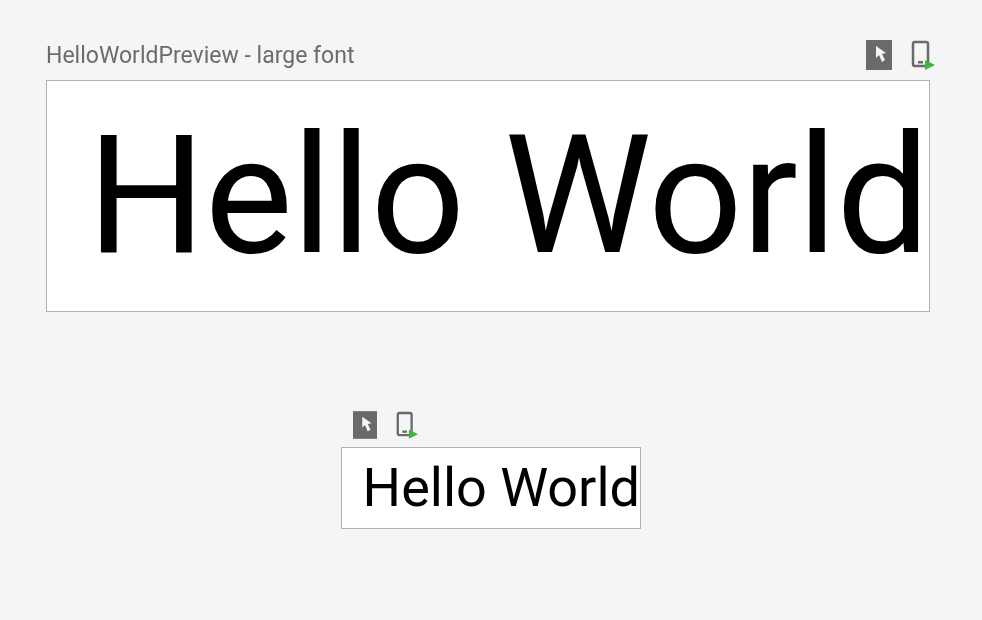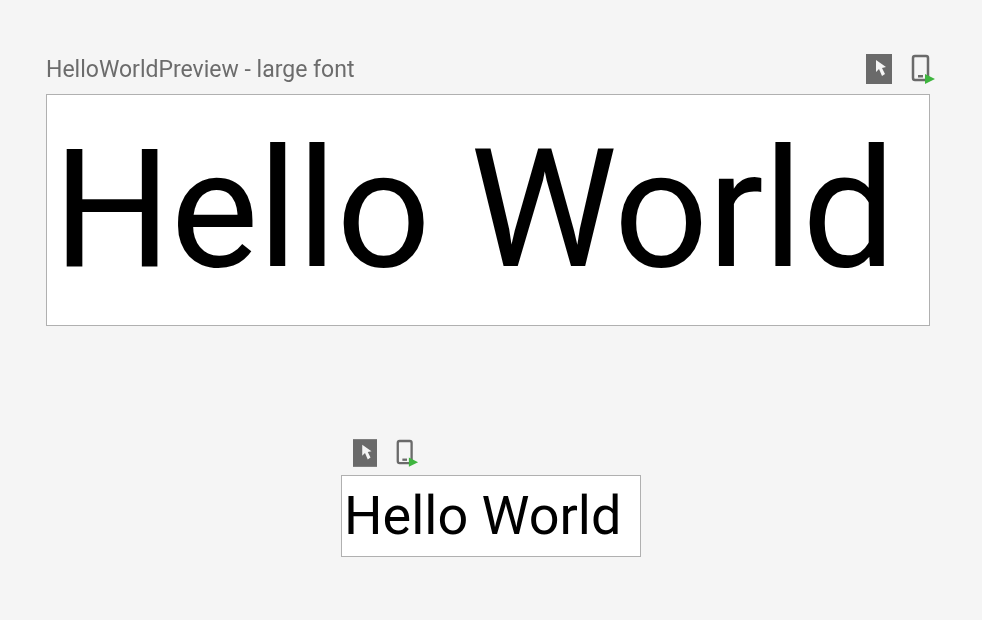--- a/index.html
+++ b/index.html
@@ -11,21 +11,20 @@
       background: #f5f5f5;
       width: 982px;
       height: 620px;
       font-family: -apple-system, BlinkMacSystemFont, "Segoe UI", Roboto, sans-serif;
       padding: 40px 46px;
       overflow: hidden;
     }
     .preview-block {
       display: flex;
       flex-direction: column;
-      margin-top: 14px;
     }
     .preview-header {
       display: flex;
       align-items: center;
       justify-content: space-between;
       margin-bottom: 10px;
       height: 30px;
     }
     .preview-title {
       color: #6c6c6c;
@@ -45,21 +44,21 @@
       cursor: pointer;
       display: flex;
       align-items: center;
       justify-content: center;
     }
     .preview-canvas {
       background: #ffffff;
       border: 1px solid #b0b0b0;
       display: flex;
       align-items: center;
-      justify-content: flex-start;
+      justify-content: flex-end;
     }
     .preview-large .preview-canvas {
       width: 884px;
       height: 232px;
       padding-left: 6px;
     }
     .preview-large .preview-text {
       font-size: 166px;
       font-weight: 400;
       color: #000;

